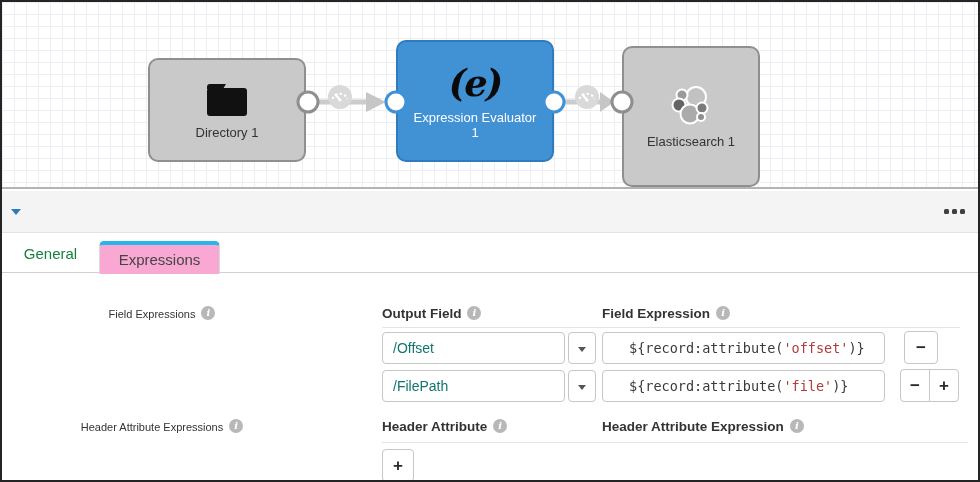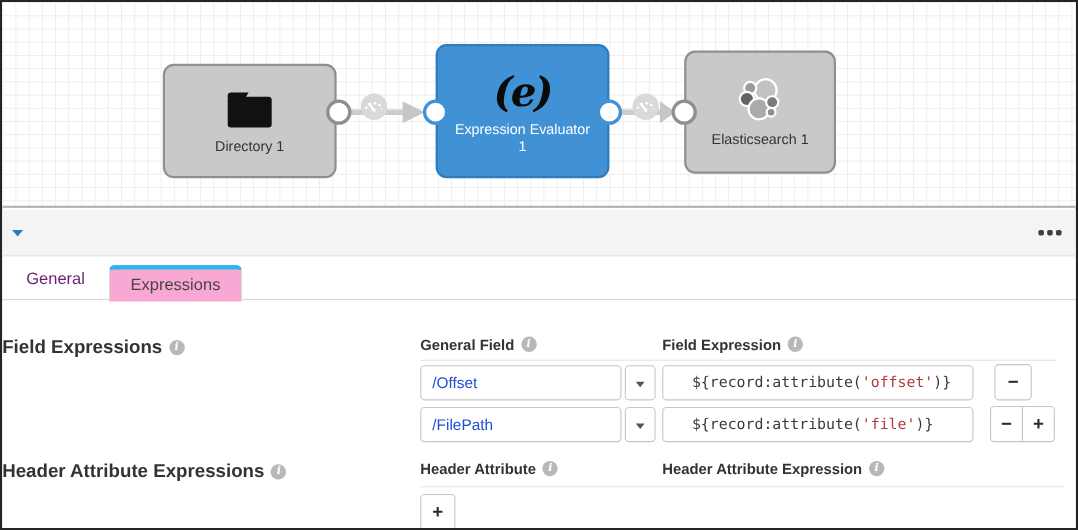--- a/index.html
+++ b/index.html
@@ -46,50 +46,50 @@
   .toolbar-dots { position:absolute; right:13px; top:18px; display:flex; gap:3px; cursor:pointer; }
   .toolbar-dots i { width:5px; height:5px; background:#3f3f3f; border-radius:1.5px; display:block; }
   
   .tabbar {
     position:absolute; left:0; top:232px; width:100%; height:39px;
     background:#fff; border-bottom:1px solid #cfcfcf;
   }
   .tab-general {
     position:absolute; left:0; top:0; width:97px; height:39px;
     display:flex; align-items:center; justify-content:center;
-    color:#701a75; font-size:15px; cursor:pointer;
+    color:#15803d; font-size:15px; cursor:pointer;
   }
   .tab-active {
     position:absolute; left:97px; top:7px; width:121px; height:33px;
     background:#f9a8d4; border:1px solid #d9d9d9; border-bottom:none;
     border-top:4px solid #29b5ea; border-radius:5px 5px 0 0; z-index:2;
     display:flex; align-items:center; justify-content:center;
     color:#454545; font-size:15px; cursor:pointer;
   }
   
   .form { position:absolute; left:0; top:271px; width:100%; height:209px; background:#fff; }
   .sec-label {
-    position:absolute; width:320px; text-align:left;
-    font-weight:bold; font-size:17px; color:#333;
+    position:absolute; width:320px; text-align:center;
+    font-weight:normal; font-size:11px; color:#333;
   }
   .col-header { position:absolute; font-weight:bold; font-size:13.5px; color:#333; }
   .info-icon {
     display:inline-block; width:14px; height:14px; margin-left:6px; vertical-align:-2px;
     background:#b8b8b8; border-radius:50%; position:relative;
   }
   .info-icon::after {
     content:"i"; position:absolute; left:0; top:0; width:14px; height:14px;
     color:#fff; font-family:"DejaVu Serif", serif; font-weight:bold; font-style:italic;
     font-size:10px; line-height:14px; text-align:center;
   }
   .hairline { position:absolute; height:1px; background:#e4e4e4; }
   .text-field {
     position:absolute; height:32px; background:#fff;
     border:1px solid #c6c6c6; border-radius:4px;
-    font-size:14px; color:#1d4ed8; padding:0 10px;
+    font-size:14px; color:#0f766e; padding:0 10px;
     display:flex; align-items:center; white-space:nowrap; overflow:hidden;
   }
   .code-field { font-family:"DejaVu Sans Mono", monospace; font-size:13.5px; color:#3a3a3a;padding-left:26px; }
   .code-str { color:#b23b3b; }
   .caret-btn {
     position:absolute; width:28px; height:32px; background:#fff;
     border:1px solid #c6c6c6; border-radius:4px; cursor:pointer;
   }
   .caret-btn::after {
     content:""; position:absolute; left:9px; top:14px; width:0; height:0;
@@ -144,21 +144,21 @@
         </svg>
       </span>
       <span class="stage-label">Directory 1</span>
     </div>
 
     <div class="stage stage-selected" style="left:394px; top:38px; width:158px; height:122px;">
       <span class="stage-icon ee-logo">(e)</span>
       <span class="stage-label">Expression Evaluator 1</span>
     </div>
 
-    <div class="stage stage-gray" style="left:620px; top:44px; width:138px; height:112px;text-align:center;">
+    <div class="stage stage-gray" style="left:620px; top:44px; width:138px; height:141px;text-align:center;">
       <span class="stage-icon">
         <svg width="44" height="42" viewBox="0 0 44 42">
           <g stroke="#ffffff" stroke-width="2">
             <circle cx="27" cy="12" r="10" fill="#c2c2c2"></circle>
             <circle cx="13" cy="10" r="5.5" fill="#9a9a9a"></circle>
             <circle cx="10" cy="20" r="6.5" fill="#646464"></circle>
             <circle cx="21" cy="29" r="9.5" fill="#ababab"></circle>
             <circle cx="33" cy="23" r="5.5" fill="#7b7b7b"></circle>
             <circle cx="32" cy="32" r="4" fill="#8f8f8f"></circle>
           </g>
@@ -189,21 +189,21 @@
     <span class="tab-active">Expressions</span>
   </div>
 
   <div class="form">
 
     <div class="sec-label" style="left:0; top:33px;">
       <span>Field Expressions</span><span class="info-icon"></span>
     </div>
 
     <div class="col-header" style="left:380px; top:33px;">
-      <span>General Field</span><span class="info-icon"></span>
+      <span>Output Field</span><span class="info-icon"></span>
     </div>
     <div class="col-header" style="left:600px; top:33px;">
       <span>Field Expression</span><span class="info-icon"></span>
     </div>
 
     <div class="hairline" style="left:380px; top:54px; width:578px;"></div>
 
     <div class="text-field" style="left:380px; top:59px; width:183px;">/Offset</div>
     <span class="caret-btn" style="left:566px; top:59px;"></span>
     <div class="text-field code-field" style="left:600px; top:59px; width:283px;">

